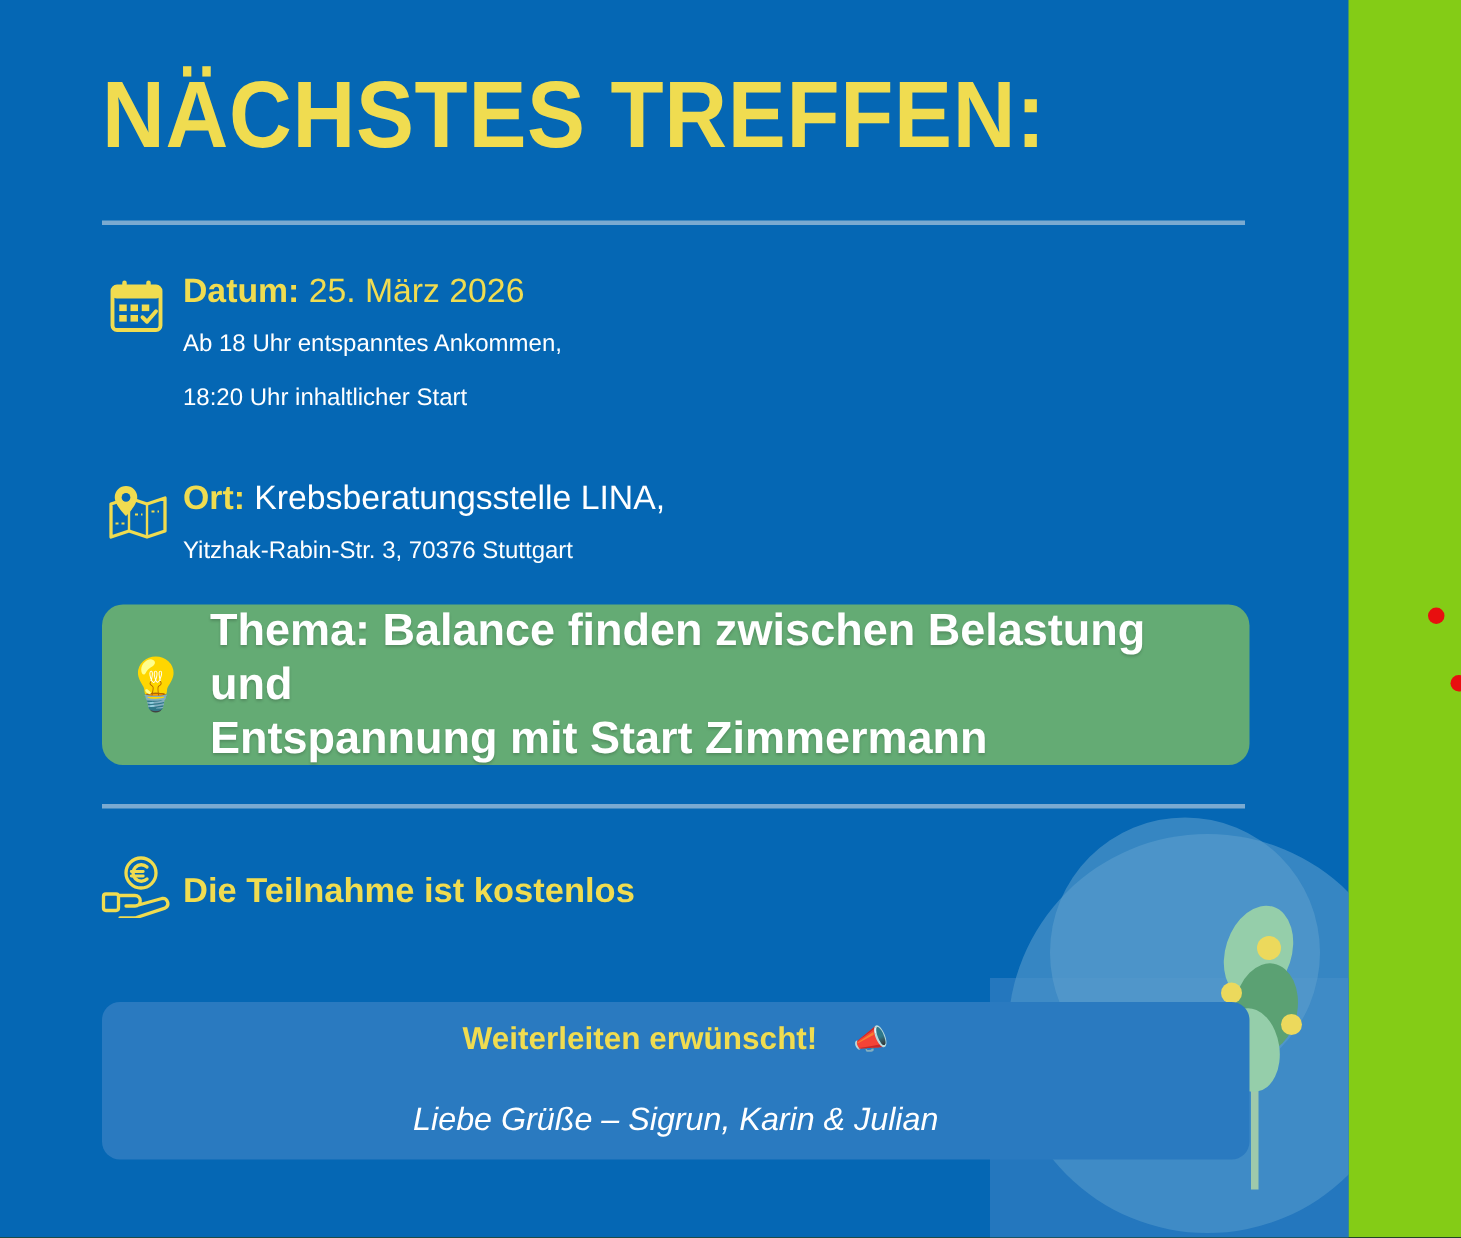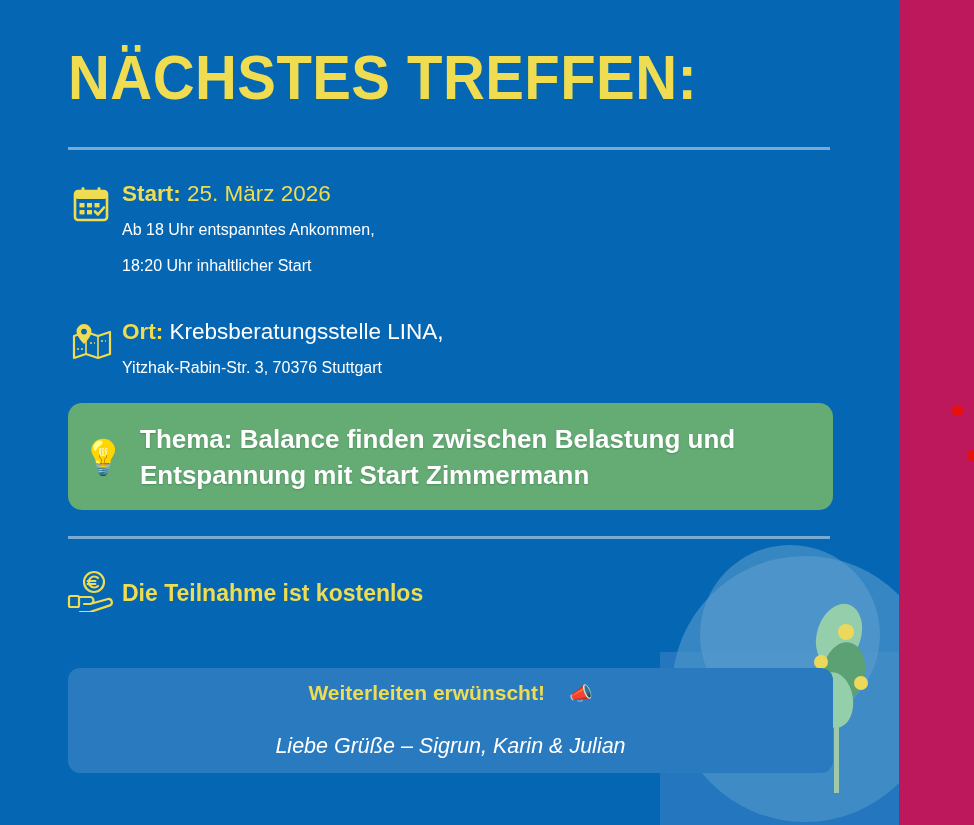--- a/index.html
+++ b/index.html
@@ -1,18 +1,18 @@
 <!DOCTYPE html>
 <html><head>
 <meta charset="utf-8">
 <style>
   html,body{margin:0;padding:0;background:#000;}
   body{width:974px;height:825px;overflow:hidden;font-family:"Liberation Sans",sans-serif;}
 
-  #stage{position:relative;width:974px;height:825px;background:#be185d;}
+  #stage{position:relative;width:974px;height:825px;background:#84cc16;}
 
   #slide{position:absolute;left:0;top:0;width:899px;height:825px;background:#0567b4;overflow:hidden;}
 
   
   .deco{position:absolute;pointer-events:none;}
   #deco-square-a{left:660px;top:652px;width:240px;height:180px;background:#2a7ac0;opacity:.85;}
   #deco-circle-big{left:672px;top:556px;width:266px;height:266px;border-radius:50%;background:#4a93c9;opacity:.72;}
   #deco-circle-mid{left:700px;top:545px;width:180px;height:180px;border-radius:50%;background:#5fa0cd;opacity:.55;}
 
   #tree{position:absolute;left:782px;top:600px;width:110px;height:195px;}
@@ -48,21 +48,21 @@
   #free-text{font-size:23px;font-weight:bold;color:#f0dc50;line-height:34px;padding-top:8px;}
 
   
   #theme-box{
     position:absolute;left:68px;top:403px;width:765px;height:107px;
     background:#64ab74;border-radius:14px;
     display:flex;align-items:center;
   }
   #theme-bulb{flex:0 0 auto;width:72px;text-align:center;font-size:34px;line-height:1;}
   #theme-text{
-    flex:1 1 auto;color:#ffffff;font-weight:bold;font-size:26px;line-height:36px;
+    flex:1 1 auto;color:#ffffff;font-weight:bold;font-size:30px;line-height:36px;
     font-family:"Liberation Sans Narrow","Liberation Sans",sans-serif;
     padding-right:20px;
     text-shadow:0 1px 2px rgba(0,0,0,.18);
   }
 
   
   #bottom-panel{
     position:absolute;left:68px;top:668px;width:765px;height:105px;
     background:#2a7ac0;border-radius:12px;
     display:flex;flex-direction:column;align-items:center;justify-content:center;
@@ -118,21 +118,21 @@
               <rect x="16" y="19" width="5" height="4.4"></rect>
             <rect x="23.5" y="19" width="5" height="4.4"></rect>
             <rect x="8.5" y="26" width="5" height="4.4"></rect>
               <rect x="16" y="26" width="5" height="4.4"></rect>
           </g>
           <path d="M24 27.5 l3 3 l6 -7" fill="none" stroke="#f0dc50" stroke-width="2.6" stroke-linecap="round" stroke-linejoin="round"></path>
         </svg>
       </div>
       <div class="txt">
         <div class="line first">
-          <span class="lbl">Start:</span>
+          <span class="lbl">Datum:</span>
           <span style="color:#f0dc50;font-weight:normal;">25. März 2026</span>
         </div>
         <div class="line">Ab 18 Uhr entspanntes Ankommen,</div>
         <div class="line">18:20 Uhr inhaltlicher Start</div>
       </div>
     </div>
 
     <div class="row" id="row-place">
       <div class="ico">
         <svg width="46" height="40" viewBox="0 0 46 40">

